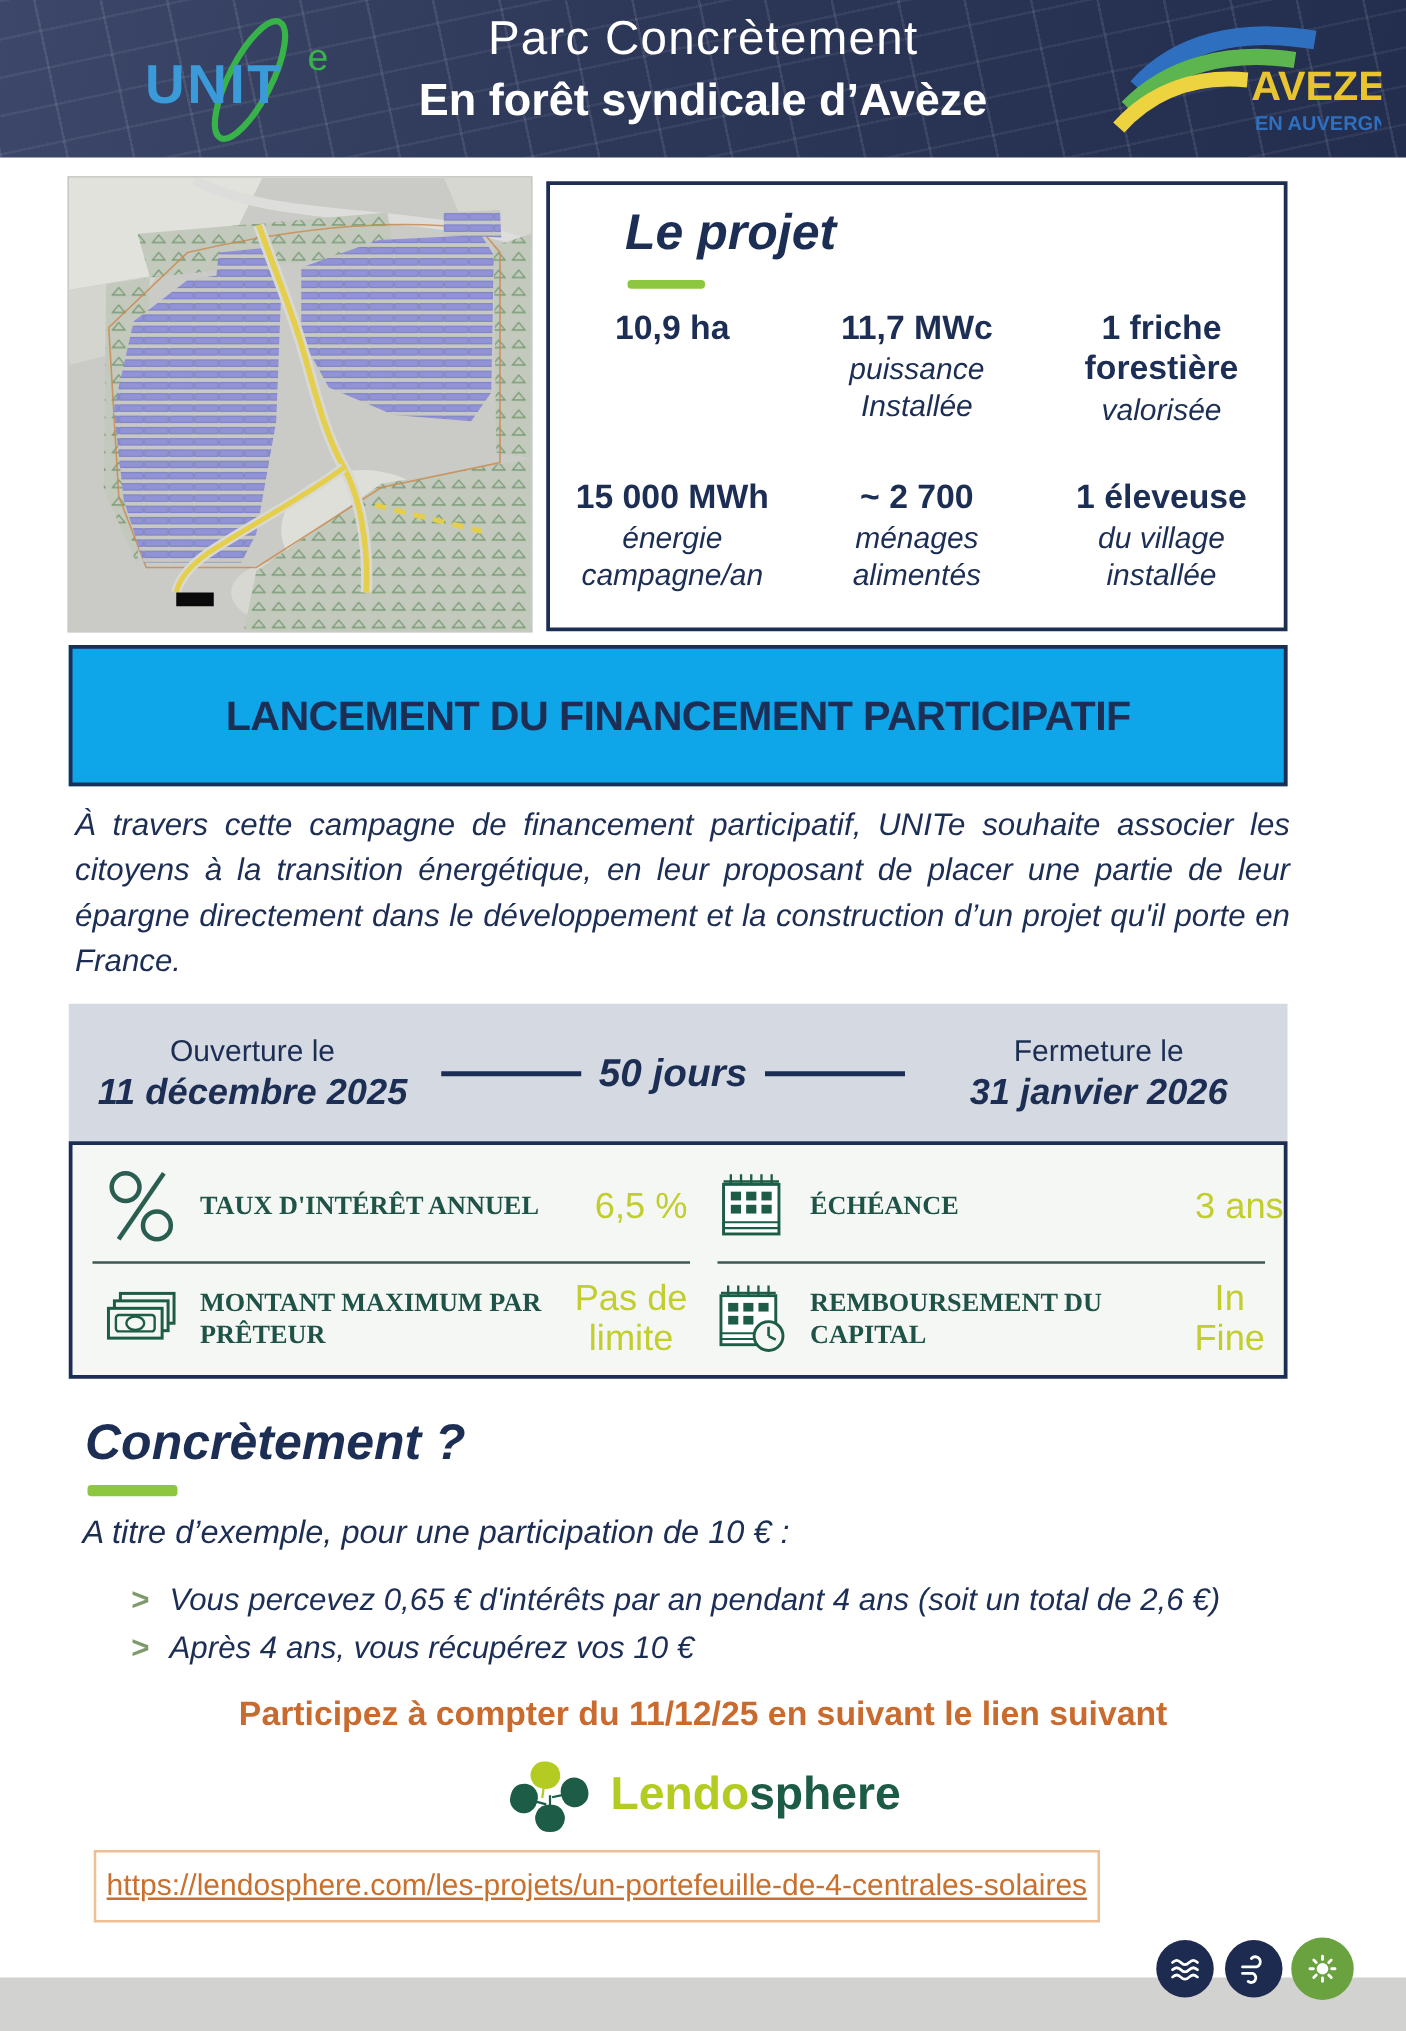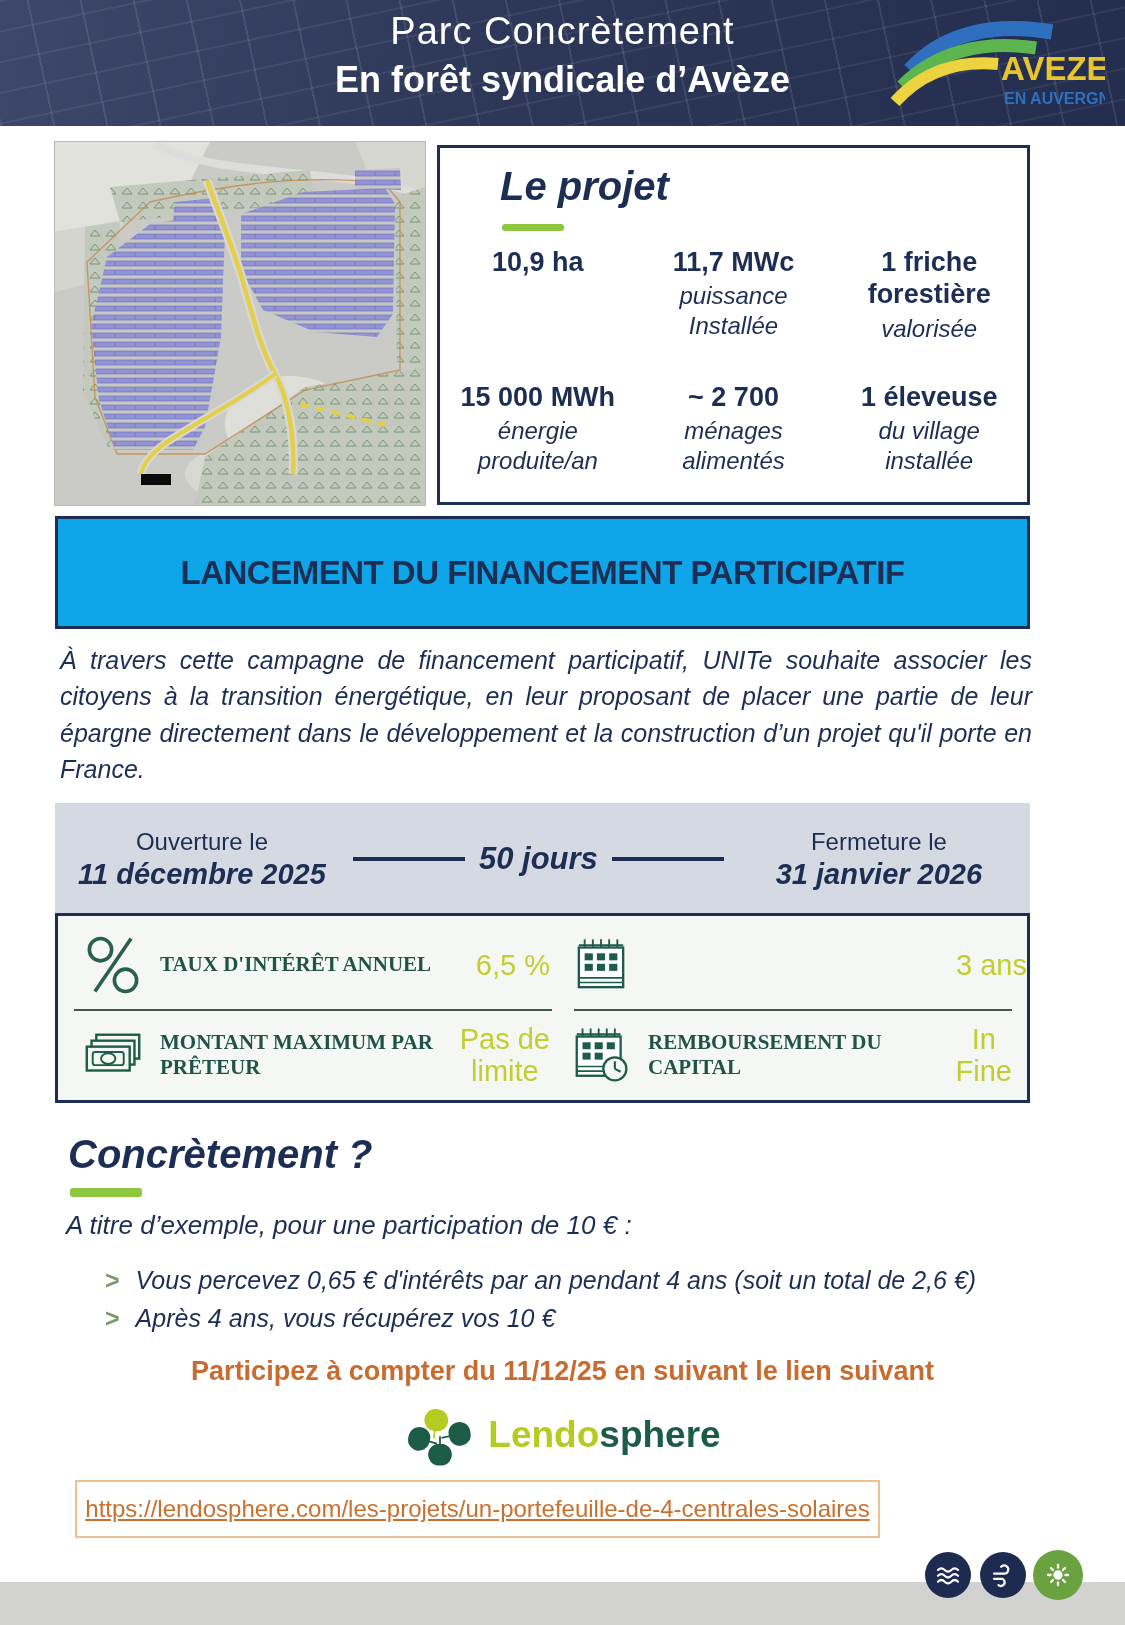--- a/index.html
+++ b/index.html
@@ -96,20 +96,27 @@
   .f-navy{background:#1d2b50;width:46px;height:46px;}
   .f-green{background:#69a23f;width:50px;height:50px;}
   .fi1{left:925px;top:1552px;} .fi2{left:980px;top:1552px;} .fi3{left:1033px;top:1550px;}
 </style>
 </head>
 <body>
 
 <div class="page">
 
   <div class="header">
+    <div class="unite-logo">
+      <svg width="250" height="116" viewBox="0 0 250 116">
+        <ellipse cx="122" cy="58" rx="17" ry="52" fill="none" stroke="#37b34a" stroke-width="5" transform="rotate(27 122 58)"></ellipse>
+        <text x="38" y="76" font-family="Liberation Sans, sans-serif" font-size="44" font-weight="700" fill="#3b9ad8" letter-spacing="2">UNIT</text>
+        <text x="168" y="50" font-family="Liberation Sans, sans-serif" font-size="30" font-weight="400" fill="#37b34a">e</text>
+      </svg>
+    </div>
     <div class="header-title">
       <div class="l1">Parc Concrètement</div>
       <div class="l2">En forêt syndicale d’Avèze</div>
     </div>
     <div class="aveze-logo">
       <svg width="225" height="100" viewBox="0 0 225 100">
         <path d="M30,52 C62,16 112,4 172,14" fill="none" stroke="#2f6fc0" stroke-width="15"></path>
         <path d="M22,68 C55,34 103,22 156,30" fill="none" stroke="#5cb54e" stroke-width="13"></path>
         <path d="M15,84 C42,54 78,42 118,46" fill="none" stroke="#ecd33f" stroke-width="12"></path>
         <text x="121" y="62" font-family="Liberation Sans, sans-serif" font-size="33" font-weight="700" fill="#e8c52e">AVEZE</text>
@@ -170,21 +177,21 @@
       <div class="stat">
         <div class="stat-value">1 friche
 forestière</div>
         <div class="stat-label">valorisée</div>
       </div>
     </div>
     <div class="stats-row r2">
       <div class="stat">
         <div class="stat-value">15 000 MWh</div>
         <div class="stat-label">énergie
-produite/an</div>
+campagne/an</div>
       </div>
       <div class="stat">
         <div class="stat-value">~ 2 700</div>
         <div class="stat-label">ménages
 alimentés</div>
       </div>
       <div class="stat">
         <div class="stat-value">1 éleveuse</div>
         <div class="stat-label">du village
 installée</div>
@@ -240,20 +247,21 @@
             <rect x="10" y="15" width="7" height="6" fill="#1d5c46"></rect>
             <rect x="20.5" y="15" width="7" height="6" fill="#1d5c46"></rect>
             <rect x="31" y="15" width="7" height="6" fill="#1d5c46"></rect>
             <rect x="10" y="24" width="7" height="6" fill="#1d5c46"></rect>
             <rect x="20.5" y="24" width="7" height="6" fill="#1d5c46"></rect>
             <rect x="31" y="24" width="7" height="6" fill="#1d5c46"></rect>
             <line x1="5" y1="36" x2="43" y2="36" stroke="#1d5c46" stroke-width="1.4"></line>
             <line x1="5" y1="40" x2="43" y2="40" stroke="#1d5c46" stroke-width="1.4"></line>
           </svg>
         </span>
+        <span class="term-label">ÉCHÉANCE</span>
         <span class="term-value">3 ans</span>
       </div>
     </div>
     <div class="divider d1"></div>
     <div class="divider d2"></div>
     <div class="term-row r2">
       <div class="term-cell c1">
         <span class="term-icon">
           <svg width="62" height="48" viewBox="0 0 52 40">
             <rect x="12" y="3" width="36" height="20" fill="#f5f7f4" stroke="#1d5c46" stroke-width="2"></rect>

